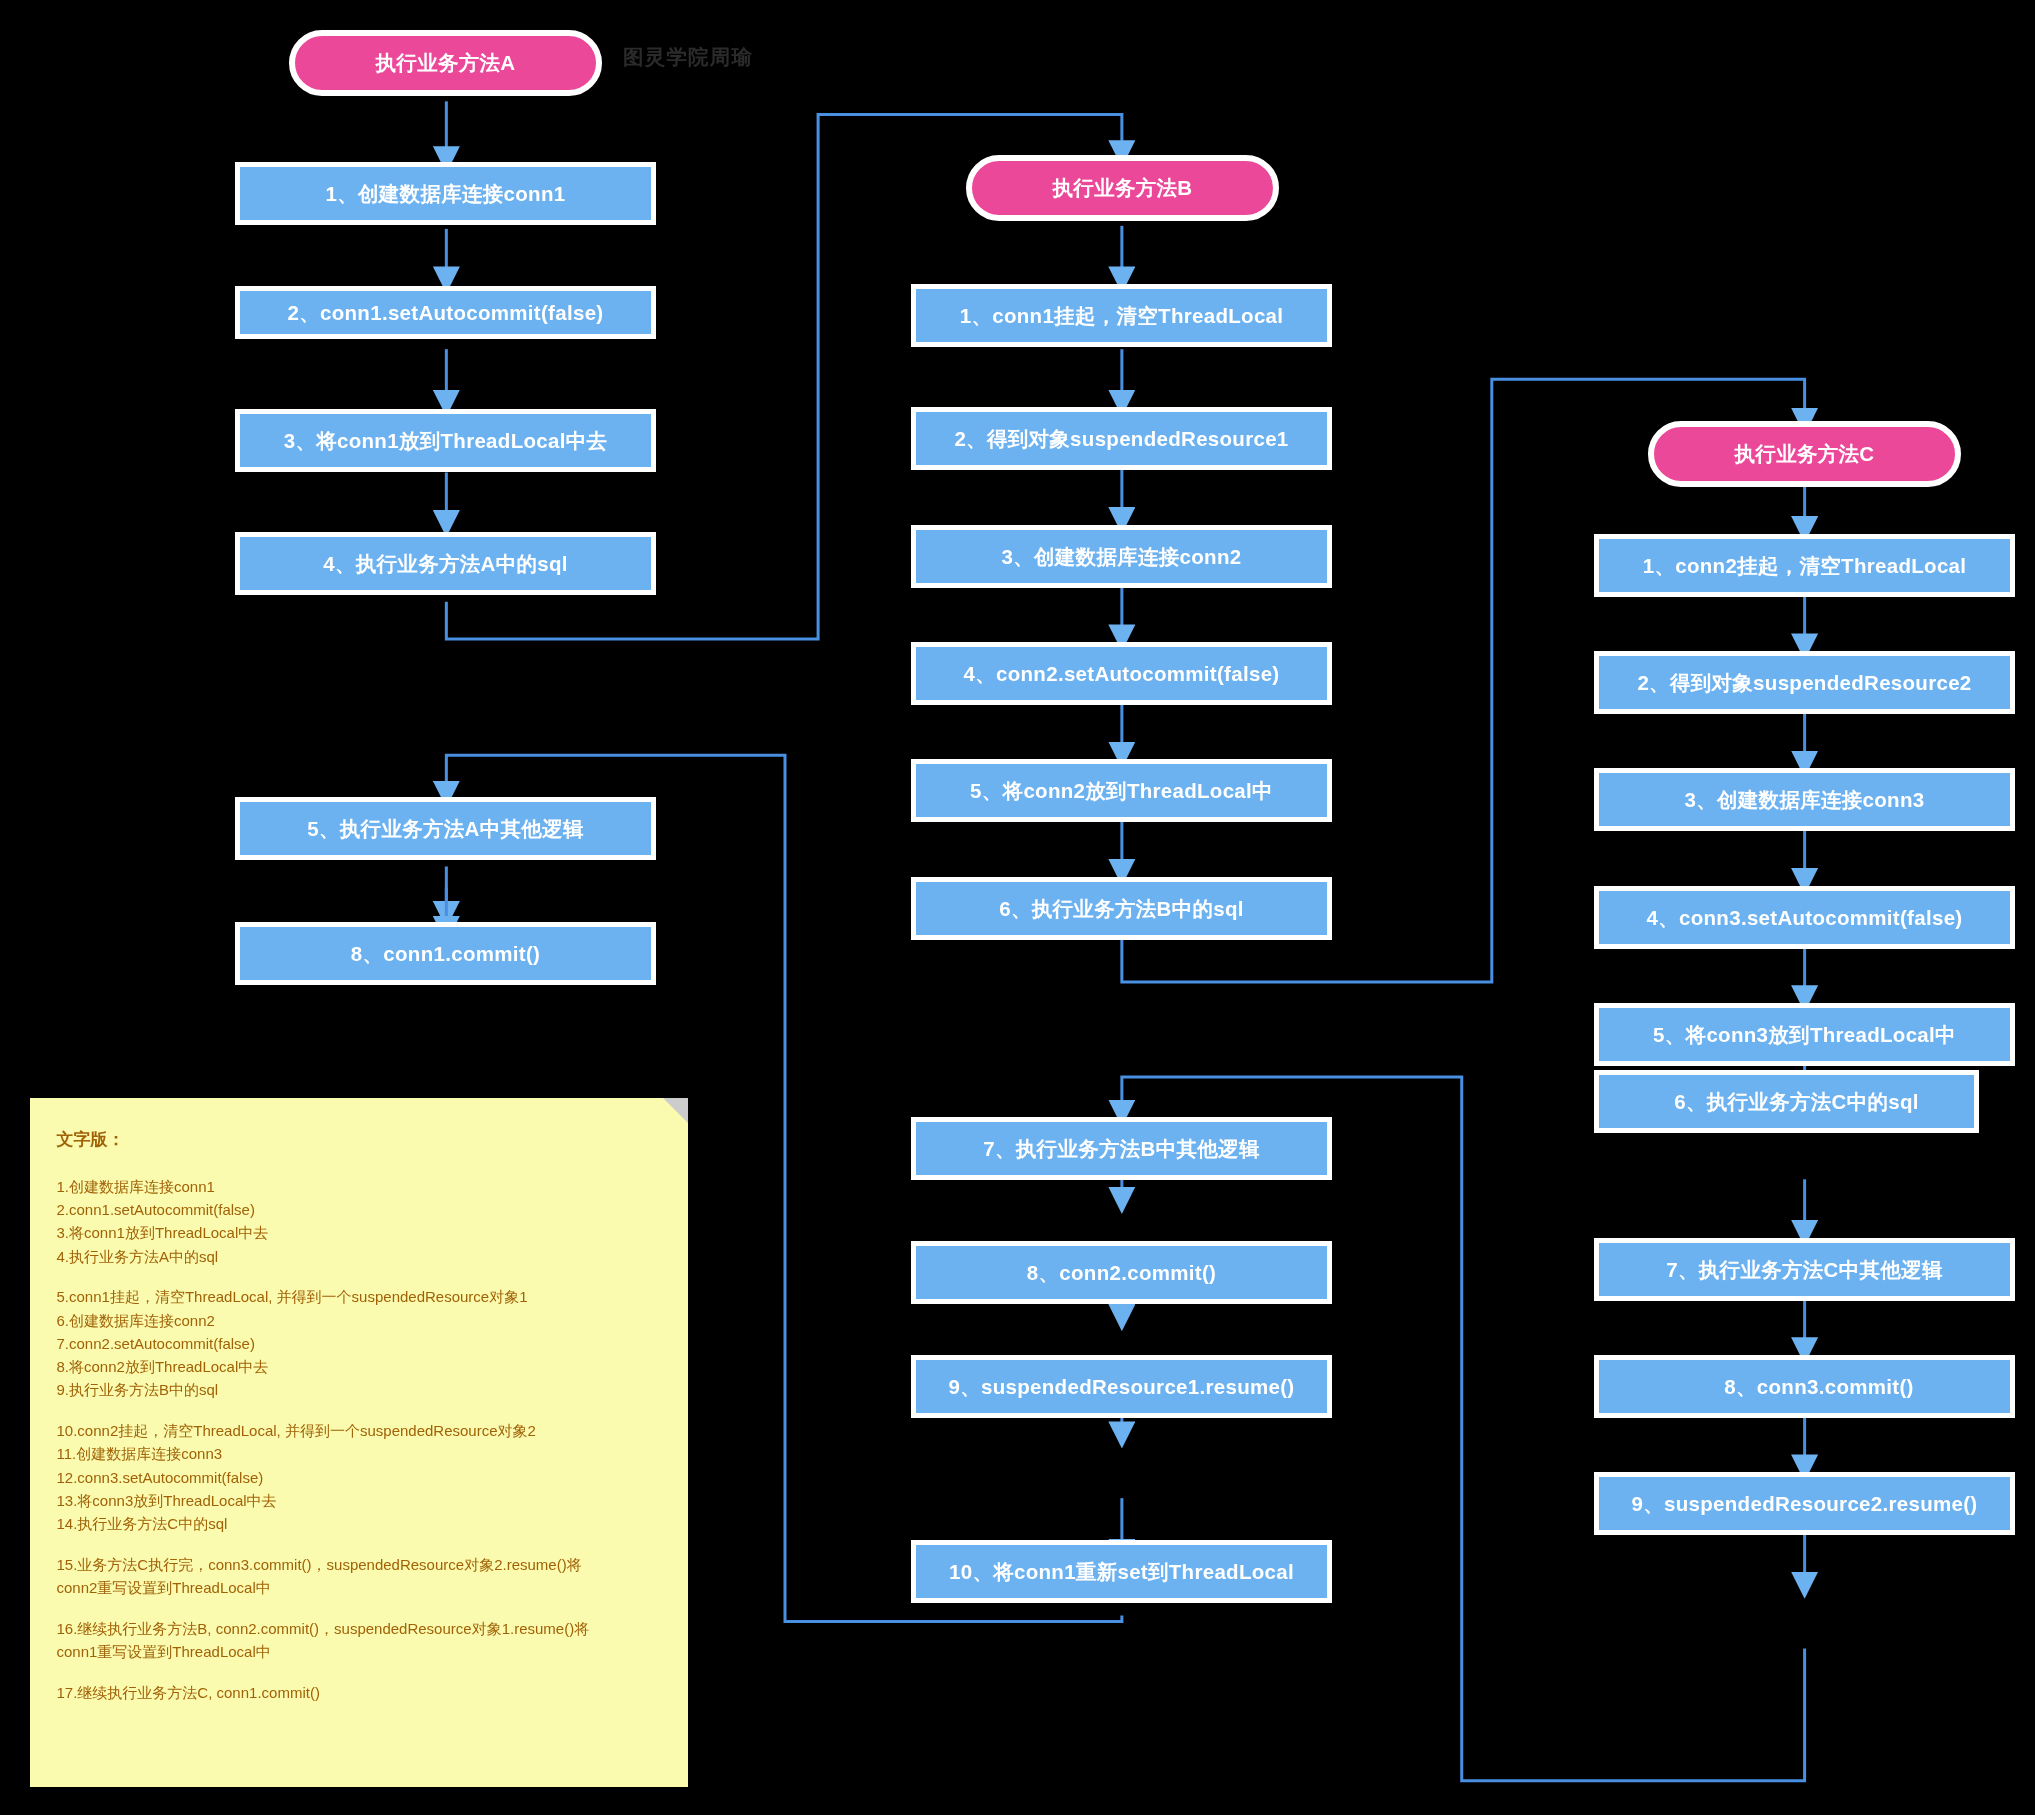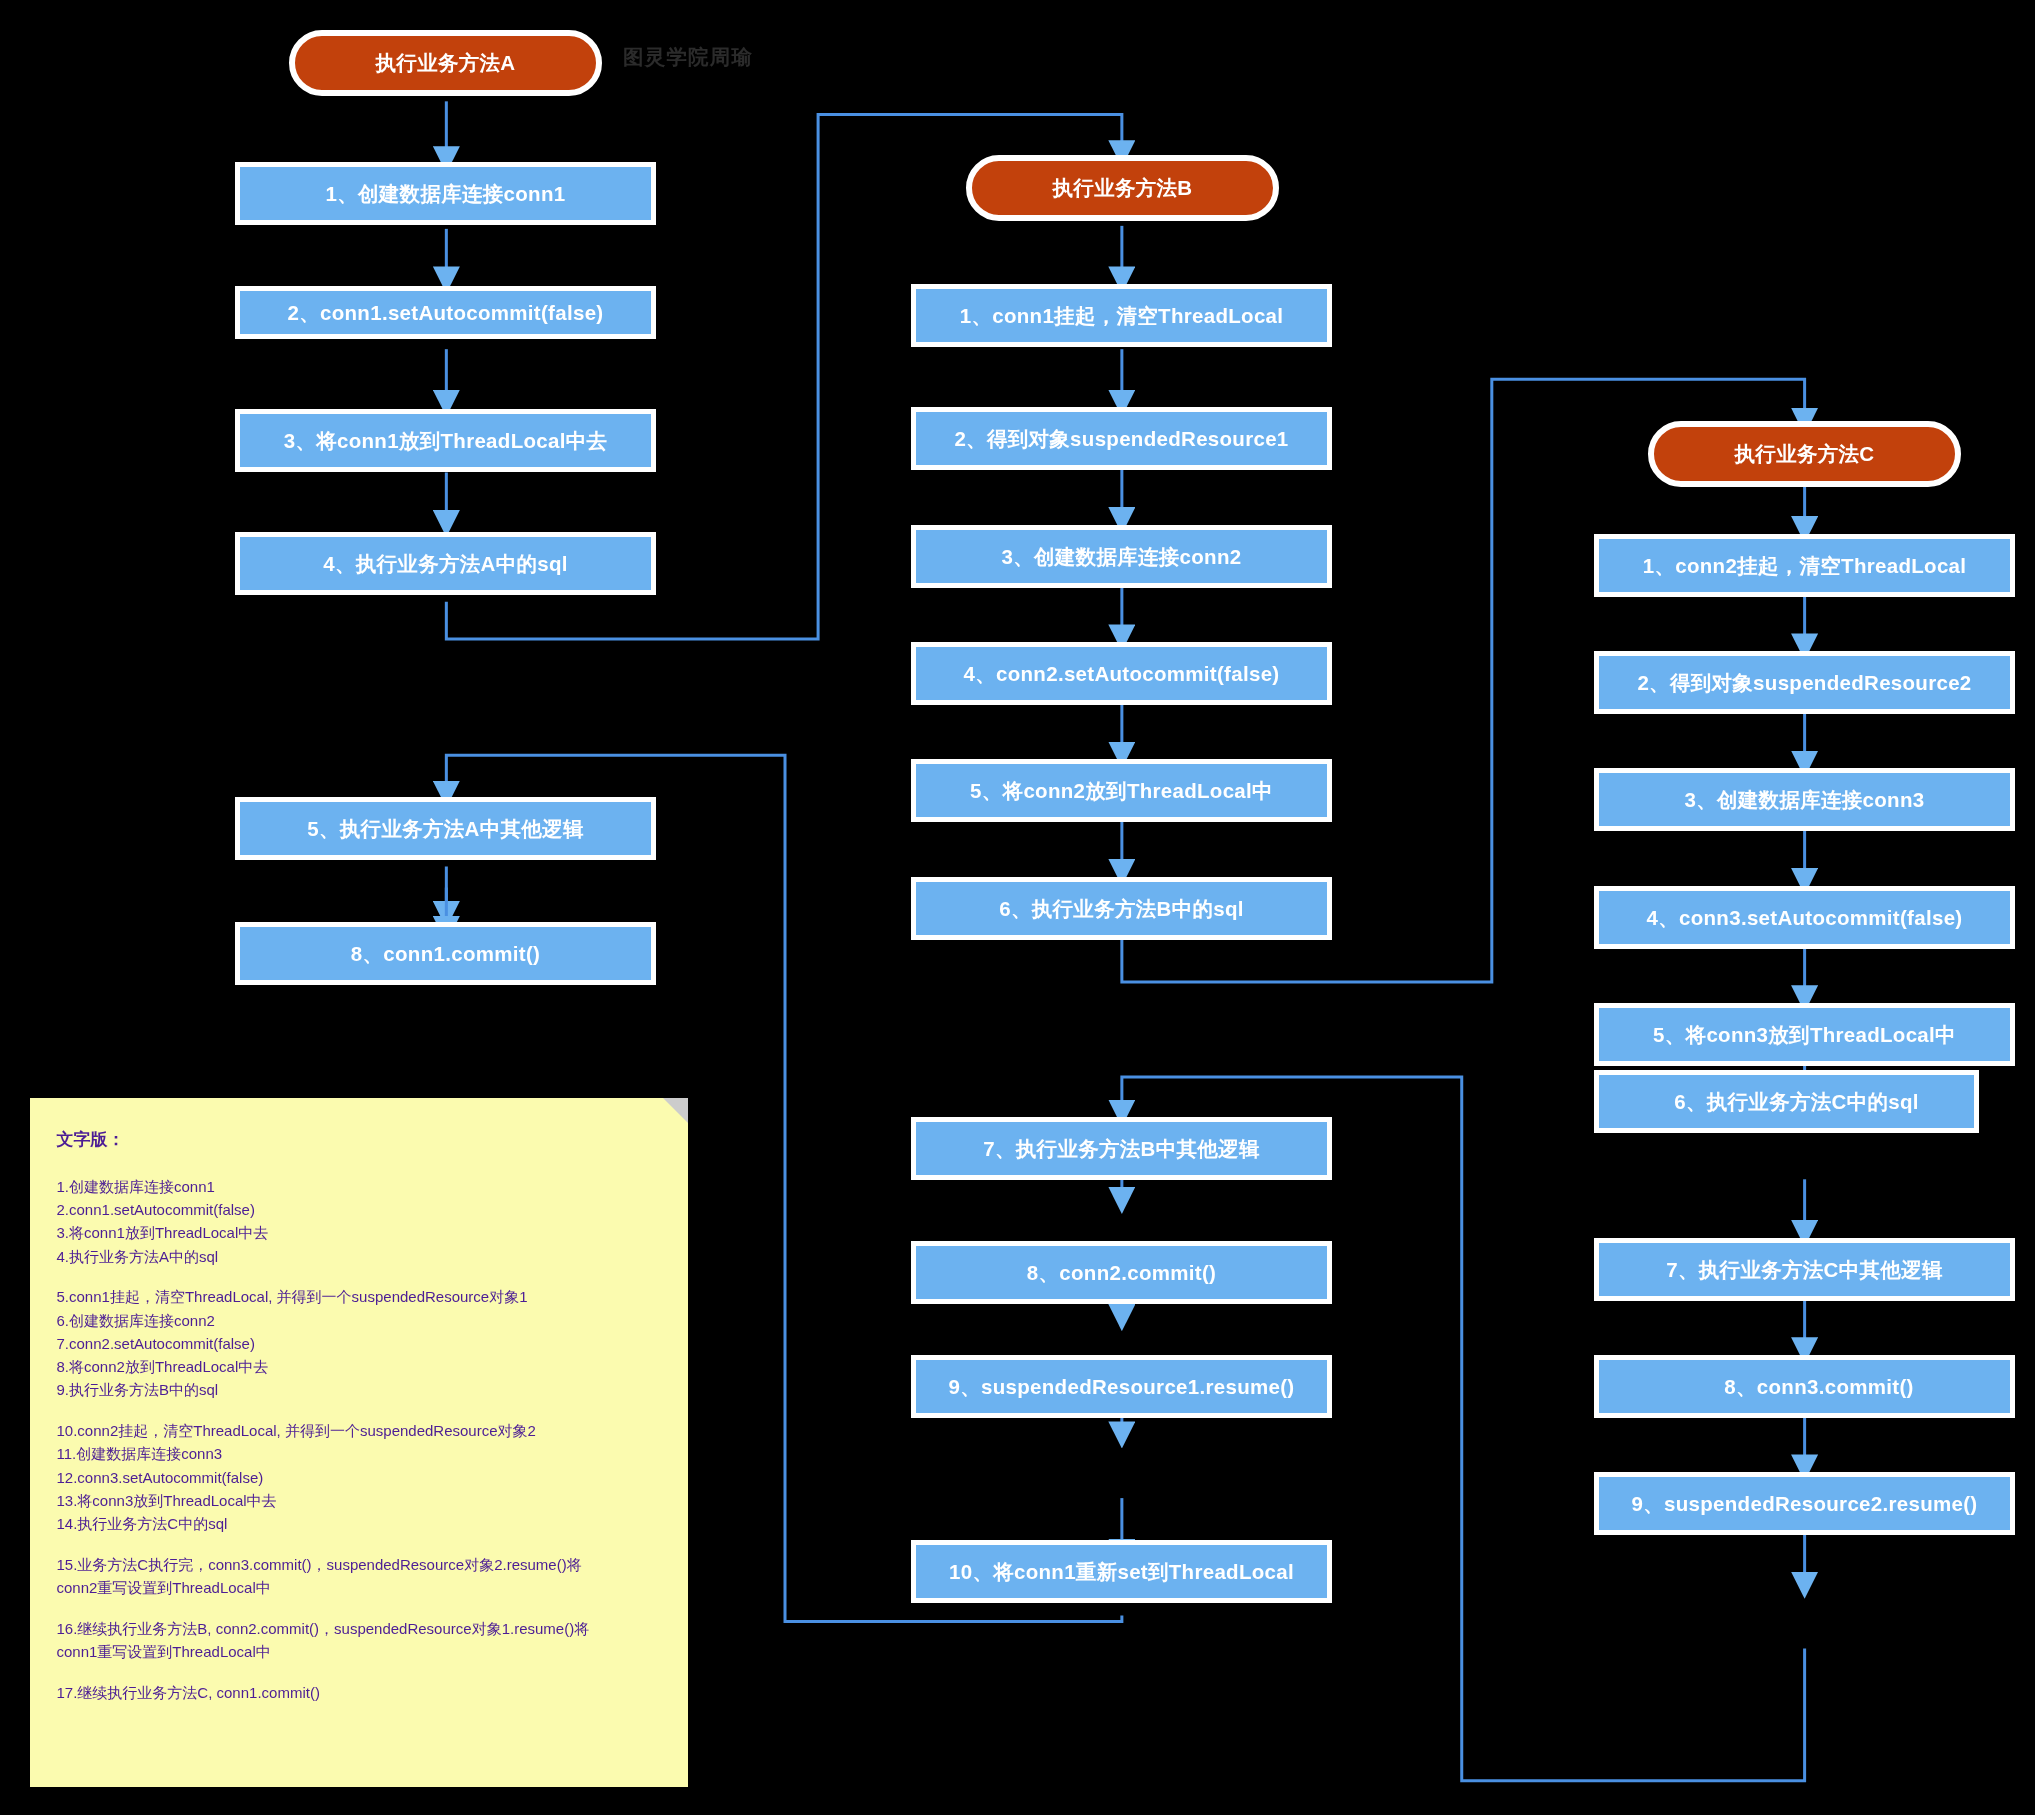--- a/index.html
+++ b/index.html
@@ -28,30 +28,30 @@
     letter-spacing:0.3px;
     line-height:1.15;
     user-select:none;
   }
   .node.proc{
     background:#6CB2F0;
     border:5.4px solid #ffffff;
     font-size:20.5px;
   }
   .node.start{
-    background:#c2410c;
+    background:#ec4899;
     border:6.6px solid #ffffff;
     border-radius:37px;
     font-size:20.5px;
   }
   
   .note{
     position:absolute;
     background:#FBFBAF;
-    color:#4c1d95;
+    color:#a16207;
     font-size:15px;
     line-height:1.35;
     padding:31px 26.5px 24px 26.5px;
     box-sizing:border-box;
     font-weight:normal;
   }
   .note .fold{
     position:absolute;
     top:0;right:0;
     width:0;height:0;

